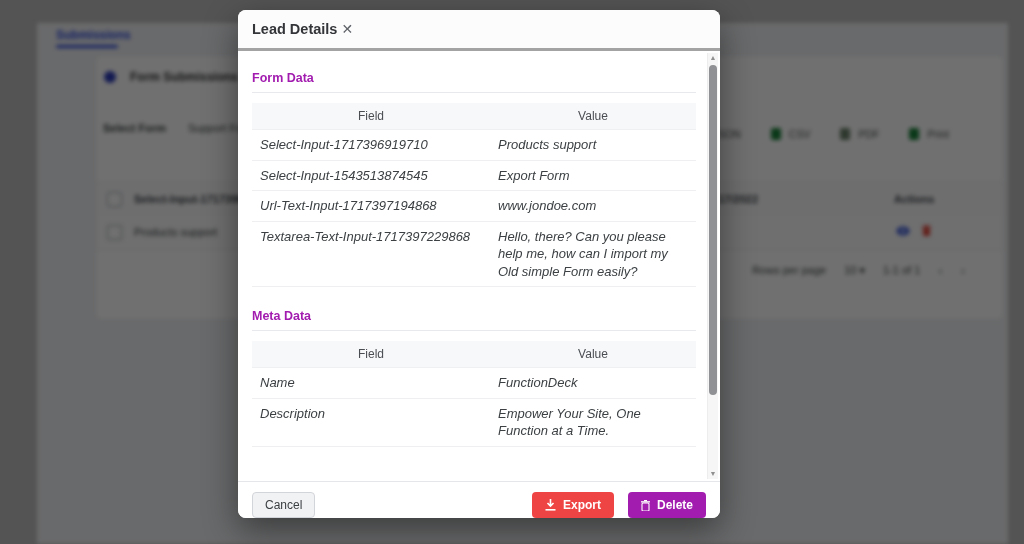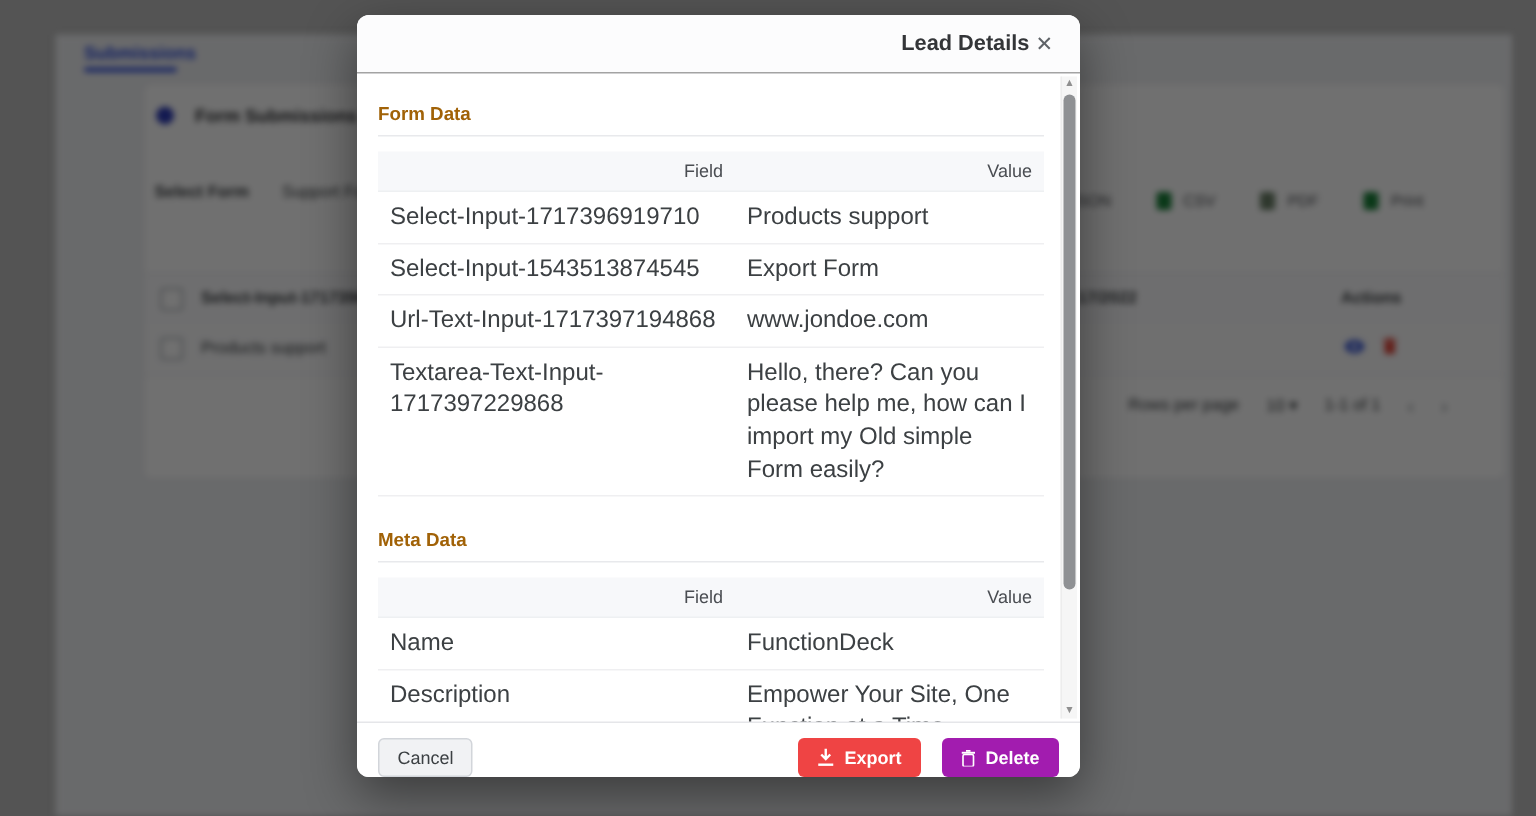--- a/index.html
+++ b/index.html
@@ -34,36 +34,36 @@
   .bg-pagination{position:absolute;left:0;right:0;top:198px;height:32px;display:flex;align-items:center;justify-content:flex-end;gap:18px;padding-right:38px;font-size:11px;color:#3c4043;}
   .pg-arrow{color:#80868b;font-size:13px;}
   .overlay{position:absolute;inset:0;background:rgba(0,0,0,0.56);}
   
   .modal{
     position:absolute;left:238px;top:10px;width:482px;height:508px;
     background:#ffffff;border-radius:8px;box-shadow:0 12px 34px rgba(0,0,0,.45);
     display:flex;flex-direction:column;overflow:hidden;
   }
   .modal-header{
-    flex:0 0 38px;display:flex;align-items:center;justify-content:flex-end;
-    padding:0 14px;background:#fcfcfd;border-bottom:1px solid #a3a3a3;
+    flex:0 0 38px;display:flex;align-items:center;justify-content:flex-start;
+    padding:0 14px;background:#fcfcfd;border-bottom:3px solid #a3a3a3;
   }
   .modal-title{font-size:14.5px;font-weight:bold;color:#333538;}
   .modal-close{font-size:14px;color:#5f6368;background:none;border:none;cursor:pointer;padding:2px 4px;line-height:1;}
   .modal-body{flex:1 1 auto;position:relative;overflow:hidden;padding:6px 24px 0 14px;}
-  .section-title{font-size:12.5px;font-weight:bold;color:#a16207;margin:14px 0 0 0;}
+  .section-title{font-size:12.5px;font-weight:bold;color:#a21caf;margin:14px 0 0 0;}
   .section-rule{height:1px;background:#e8e9ec;margin:7px 0 10px 0;}
   table.kv{border-collapse:collapse;width:100%;table-layout:fixed;}
   table.kv th{
-    background:#f7f8fa;text-align:right;font-weight:normal;color:#4a4d52;
+    background:#f7f8fa;text-align:center;font-weight:normal;color:#4a4d52;
     font-size:12px;padding:6px 8px;border-bottom:1px solid #eef0f2;
   }
   table.kv td{
-    font-size:16px;color:#3c4043;padding:6px 8px;border-bottom:1px solid #efeff1;
-    vertical-align:top;line-height:1.35;word-wrap:break-word;
+    font-size:13px;color:#3c4043;padding:6px 8px;border-bottom:1px solid #efeff1;
+    vertical-align:top;line-height:1.35;word-wrap:break-word;font-style:italic;
   }
   table.kv th:first-child, table.kv td:first-child{width:50%;}
   
   .sb{position:absolute;top:2px;bottom:2px;right:2px;width:10px;background:#f6f6f6;border-left:1px solid #ededed;}
   .sb-arrow{position:absolute;left:0;width:10px;height:10px;color:#8f8f8f;font-size:7px;text-align:center;line-height:10px;}
   .sb-up{top:0;}
   .sb-down{bottom:0;}
   .sb-thumb{position:absolute;left:1px;top:12px;width:8px;height:330px;background:#8f9194;border-radius:4px;}
   .modal-footer{
     flex:0 0 36px;display:flex;align-items:flex-end;gap:14px;

